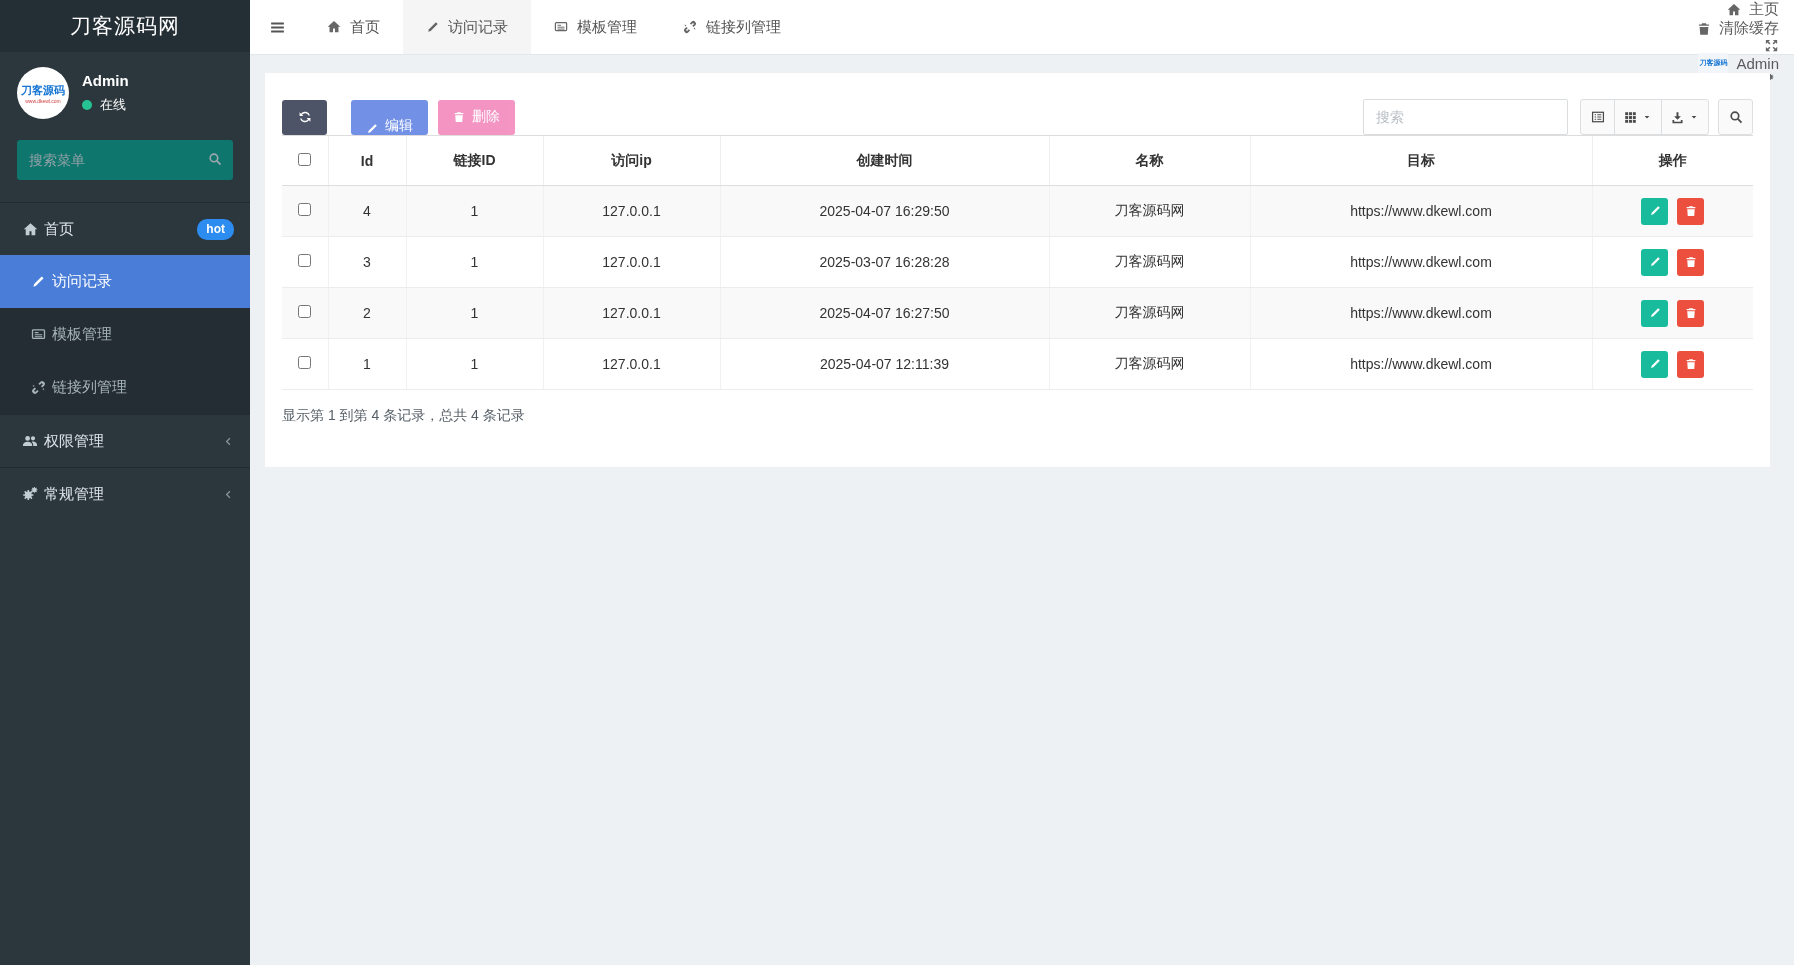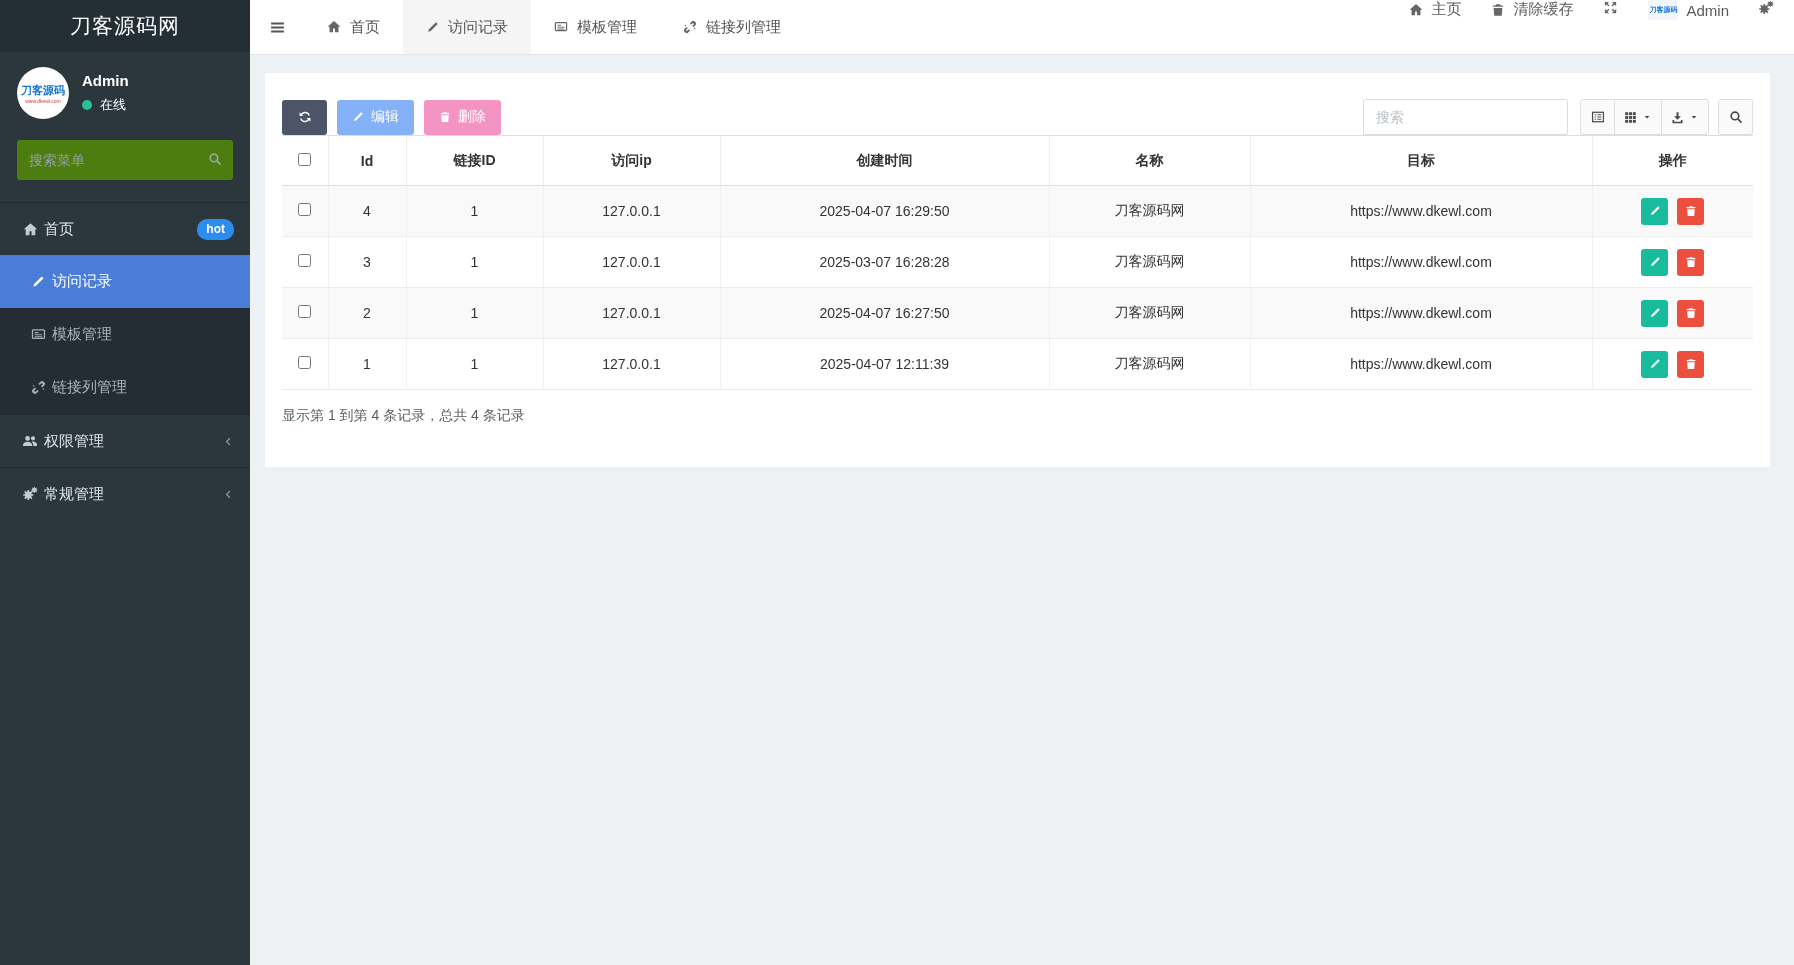--- a/index.html
+++ b/index.html
@@ -19,21 +19,21 @@
     color:#fff; font-size:21px; background:#242e35; letter-spacing:1px; }
   .user-panel { display:flex; align-items:center; gap:13px; padding:15px 17px 13px; }
   .avatar { width:52px; height:52px; border-radius:50%; background:#fff; flex:0 0 auto;
     display:flex; flex-direction:column; align-items:center; justify-content:center; overflow:hidden; }
   .avatar .cn { color:#1273d3; font-weight:bold; font-size:11px; white-space:nowrap; }
   .avatar .url { color:#d03c3c; font-size:5px; white-space:nowrap; }
   .user-meta .name { color:#fff; font-size:15px; font-weight:bold; }
   .user-meta .status { margin-top:7px; display:flex; align-items:center; gap:8px; color:#ffffff; font-size:13px; }
   .dot { width:10px; height:10px; border-radius:50%; background:#27c294; }
   .side-search { margin:8px 17px 22px; position:relative; }
-  .side-search input { width:100%; height:40px; background:#4d7c0f; border:none; border-radius:3px;
+  .side-search input { width:100%; height:40px; background:#0f766e; border:none; border-radius:3px;
     color:#cfd8dd; font-size:14px; padding:0 36px 0 12px; outline:none;
     font-family:"Liberation Sans","DejaVu Sans",sans-serif; }
   .side-search input::placeholder { color:#93a1a8; }
   .side-search .ico { position:absolute; right:11px; top:12px; color:#9aa7ad; }
 
   .menu { list-style:none; }
   .m-item { height:53px; display:flex; align-items:center; padding:0 16px;
     font-size:15px; color:#dde4e8; cursor:pointer; border-top:1px solid #222b31; }
   .m-item .mi { width:28px; color:#c2cdd3; flex:0 0 auto; }
   .m-item .lbl { flex:1 1 auto; }
@@ -48,35 +48,35 @@
   .s-item.active { background:#4a7dd8; color:#fff; }
 
   
   .navbar { position:absolute; left:250px; top:0; right:0; height:55px; background:#fff;
     border-bottom:1px solid #e4e7e9; display:flex; align-items:stretch; }
   .nav-toggle { width:54px; display:flex; align-items:center; justify-content:center; color:#555; cursor:pointer; }
   .nav-tabs { display:flex; }
   .nav-tab { display:flex; align-items:center; gap:9px; padding:0 23px; font-size:15px; color:#555; cursor:pointer; }
   .nav-tab .ico { color:#666; }
   .nav-tab.active { background:#f5f5f5; }
-  .nav-right { margin-left:auto; display:flex; align-items:flex-start; }
+  .nav-right { margin-left:auto; display:flex; align-items:flex-end;flex-direction:column; }
   .nav-link { display:flex; align-items:center; gap:8px; padding:0 15px; font-size:15px; color:#5a5a5a; cursor:pointer; }
   .nav-link .ico { color:#666; }
   .mini-logo { width:30px; height:20px; background:#f2f6fa; display:flex; align-items:center; justify-content:center;
     border-radius:2px; color:#1273d3; font-size:7px; font-weight:bold; white-space:nowrap; overflow:hidden; }
   .nav-gear { padding:0 20px 0 14px; }
 
   
   .panel { position:absolute; left:265px; top:73px; width:1505px; background:#fff; padding:26px 17px 42px; }
   .toolbar { display:flex; align-items:center; }
   .btn { height:35px; border:none; border-radius:3px; color:#fff; font-size:14px;
     display:inline-flex; align-items:center; gap:7px; padding:0 15px; cursor:pointer;
     font-family:"Liberation Sans","DejaVu Sans",sans-serif; }
   .btn-refresh { background:#4d5467; width:45px; justify-content:center; padding:0; }
-  .btn-edit { background:#3b82f6; opacity:.62; margin-left:10px; }
+  .btn-edit { background:#1d4ed8; opacity:.62; margin-left:24px;align-items:flex-end; }
   .btn-del { background:#ec4899; opacity:.58; margin-left:10px; }
   .toolbar-right { margin-left:auto; display:flex; align-items:center; }
   .tb-search input { width:205px; height:36px; border:1px solid #d9dde0; border-radius:2px;
     font-size:14px; color:#555; padding:0 12px; outline:none;
     font-family:"Liberation Sans","DejaVu Sans",sans-serif; }
   .tb-search input::placeholder { color:#b9bfc4; }
   .btn-group { display:flex; margin-left:12px; }
   .tool-btn { height:36px; min-width:35px; padding:0 9px; background:#fafafa; border:1px solid #dcdfe2;
     display:inline-flex; align-items:center; justify-content:center; gap:5px; color:#4a4a4a;
     cursor:pointer; margin-left:-1px; }

